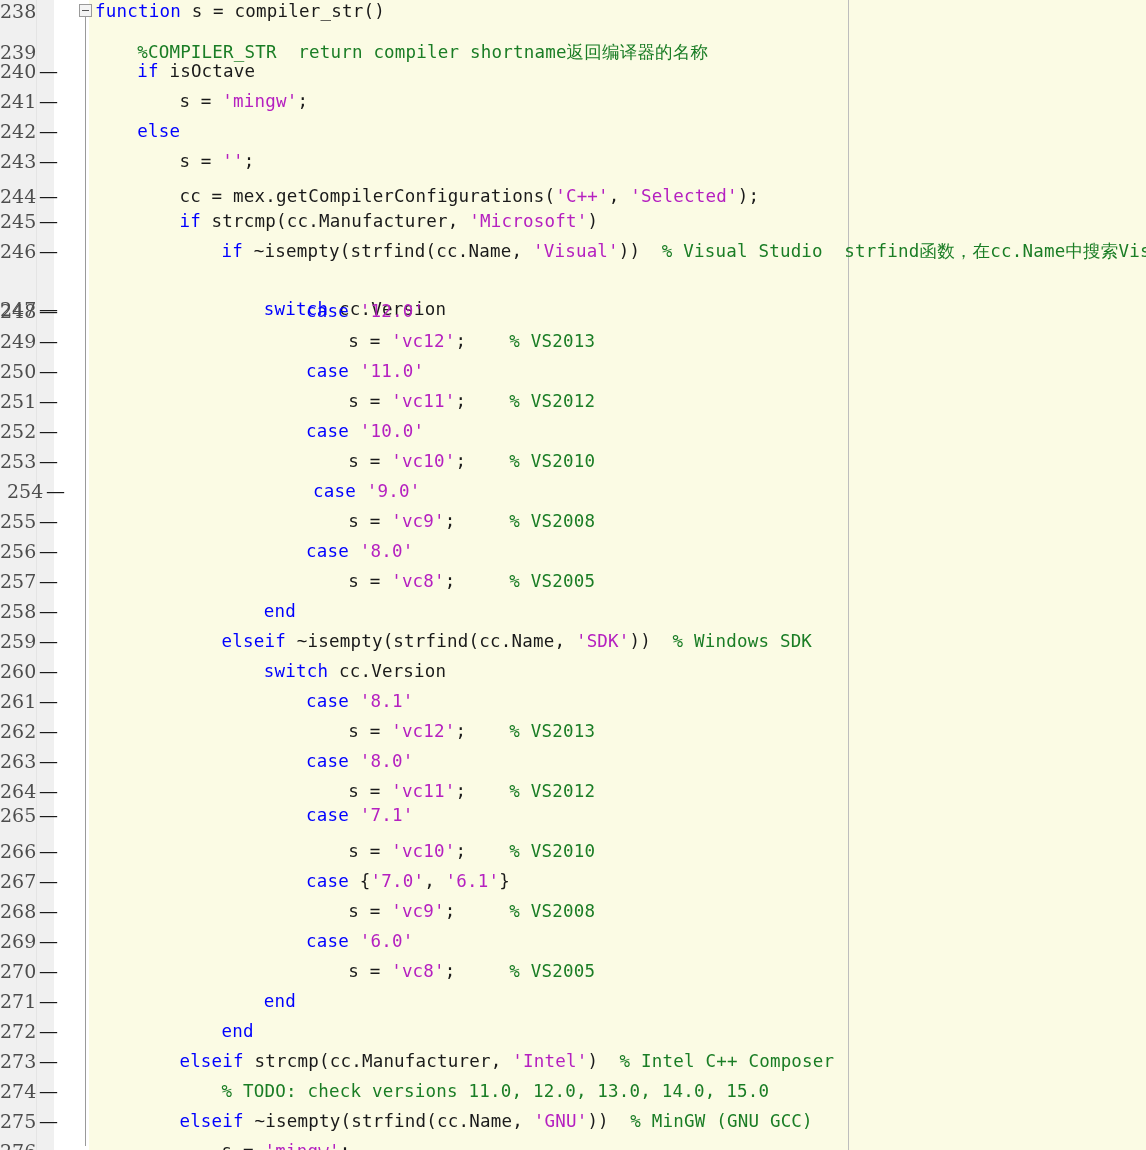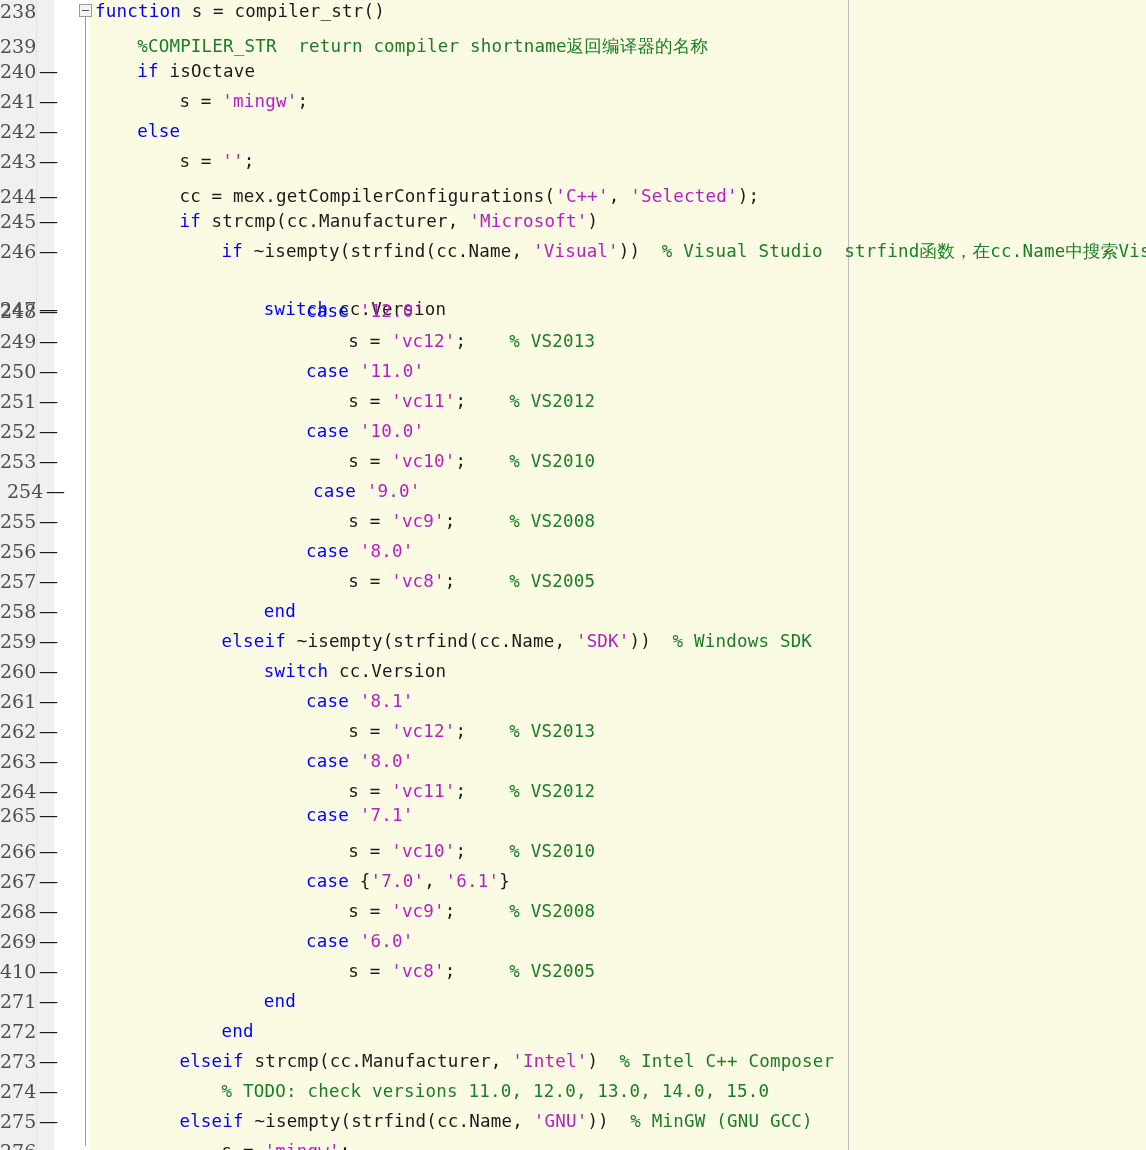--- a/index.html
+++ b/index.html
@@ -142,21 +142,21 @@
   <div class="code-surface"></div>
   <div class="column-guide"></div>
 
   <div id="rows">
       <div class="row" style="top: -4px;">
         <div class="lineno">238</div>
         <div class="foldbox"></div>
         <div class="foldline"></div>
         <div class="code" style="padding-left: 6px;"><span class="kw">function</span><span class="pln"> s = compiler_str()</span></div>
       </div>
-      <div class="row" style="top: 31px;">
+      <div class="row" style="top: 37px;">
         <div class="lineno">239</div>
         <div class="code" style="padding-left: 48.2px;"><span class="cmt">%COMPILER_STR  return compiler shortname返回编译器的名称</span></div>
       </div>
       <div class="row" style="top: 56px;">
         <div class="lineno">240</div>
         <div class="execmark">—</div>
         <div class="code" style="padding-left: 48.2px;"><span class="kw">if</span><span class="pln"> isOctave</span></div>
       </div>
       <div class="row" style="top: 86px;">
         <div class="lineno">241</div>
@@ -297,21 +297,21 @@
         <div class="lineno">268</div>
         <div class="execmark">—</div>
         <div class="code" style="padding-left: 259.2px;"><span class="pln">s = </span><span class="str">'vc9'</span><span class="pln">;     </span><span class="cmt">% VS2008</span></div>
       </div>
       <div class="row" style="top: 926px;">
         <div class="lineno">269</div>
         <div class="execmark">—</div>
         <div class="code" style="padding-left: 217px;"><span class="kw">case</span><span class="pln"> </span><span class="str">'6.0'</span></div>
       </div>
       <div class="row" style="top: 956px;">
-        <div class="lineno">410</div>
+        <div class="lineno">270</div>
         <div class="execmark">—</div>
         <div class="code" style="padding-left: 259.2px;"><span class="pln">s = </span><span class="str">'vc8'</span><span class="pln">;     </span><span class="cmt">% VS2005</span></div>
       </div>
       <div class="row" style="top: 986px;">
         <div class="lineno">271</div>
         <div class="execmark">—</div>
         <div class="code" style="padding-left: 174.8px;"><span class="kw">end</span></div>
       </div>
       <div class="row" style="top: 1016px;">
         <div class="lineno">272</div>

